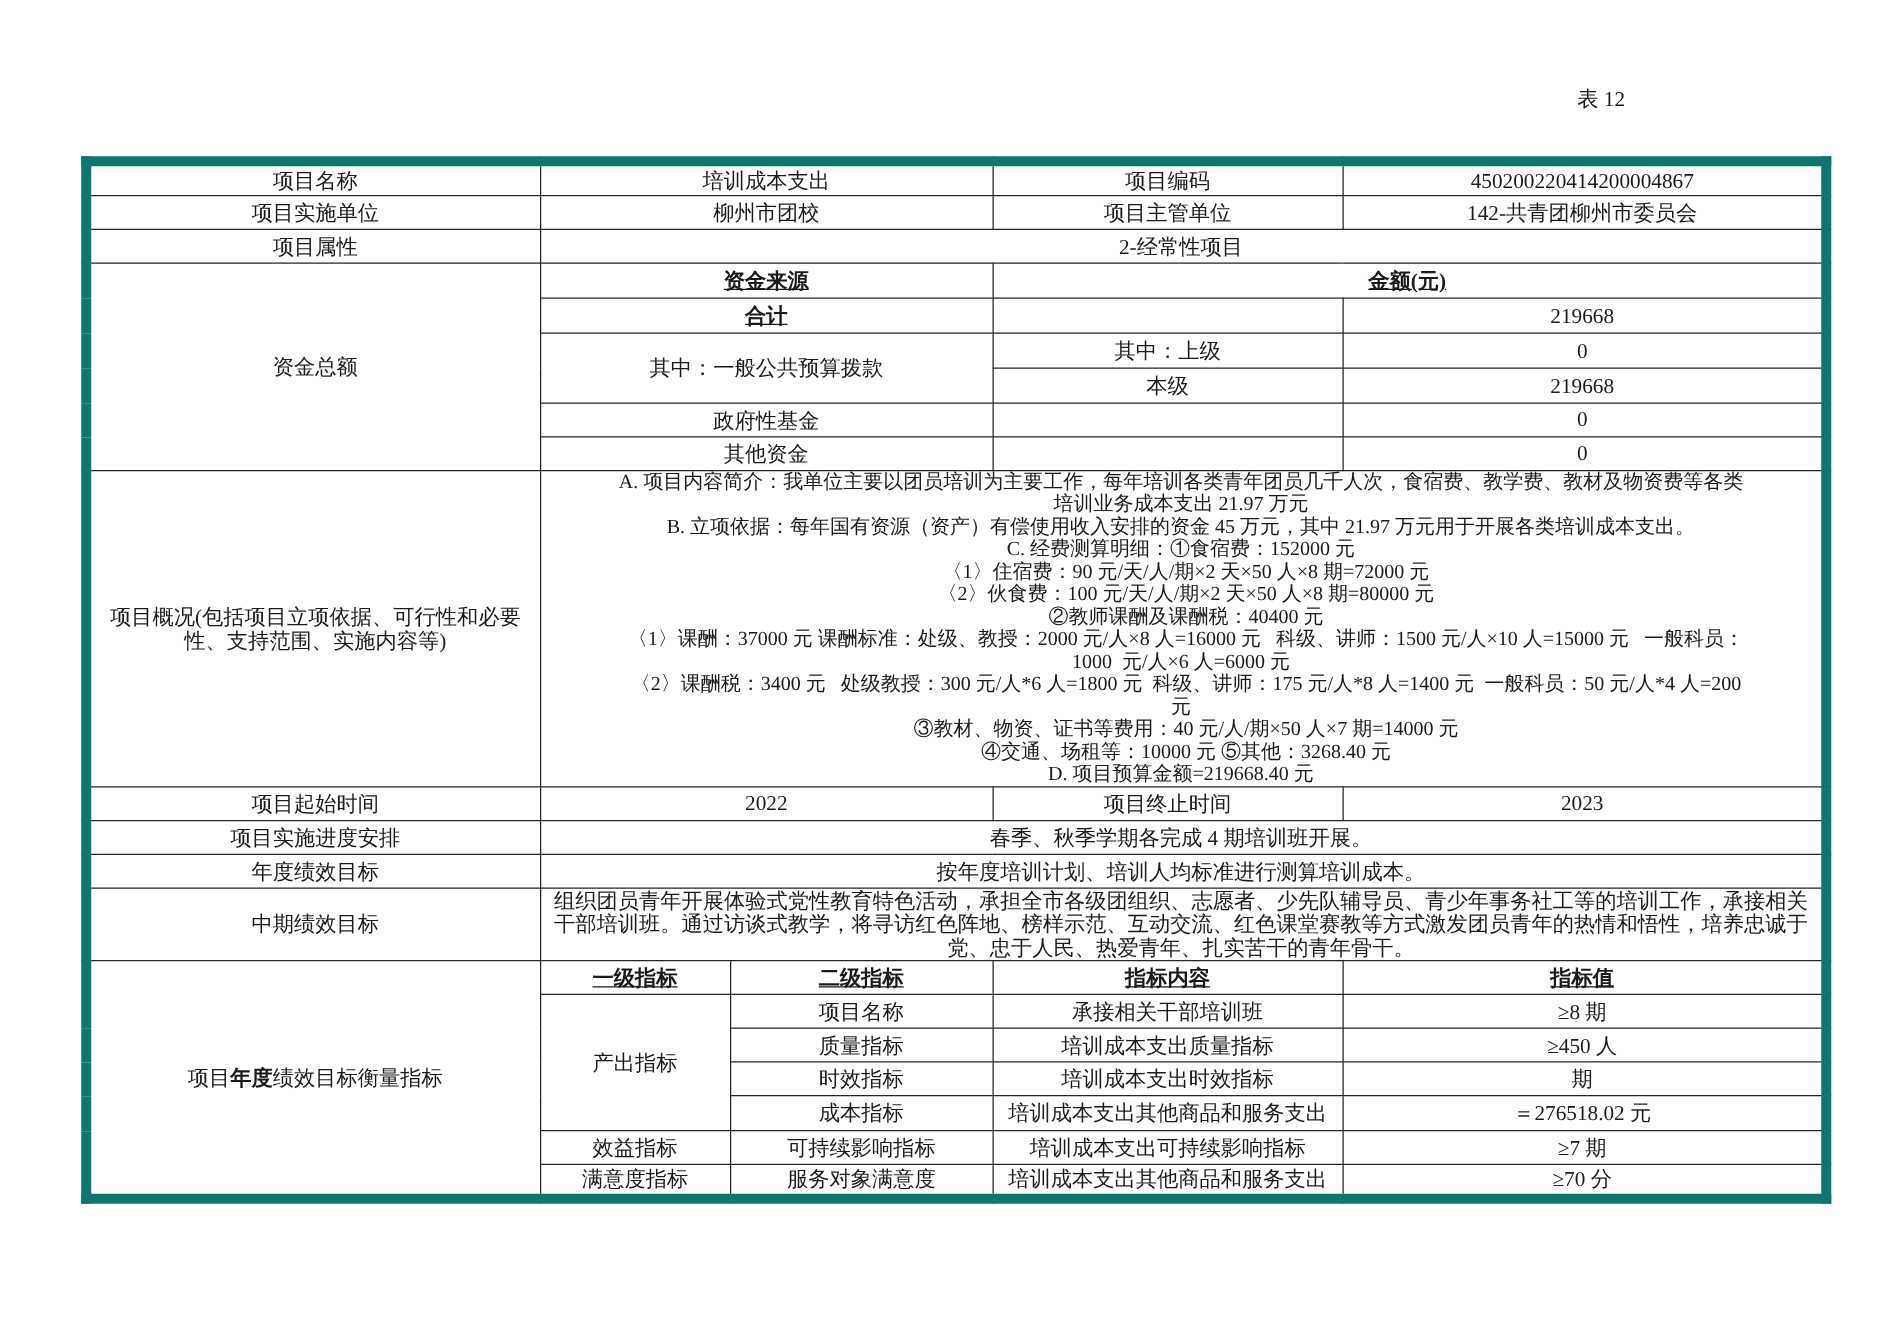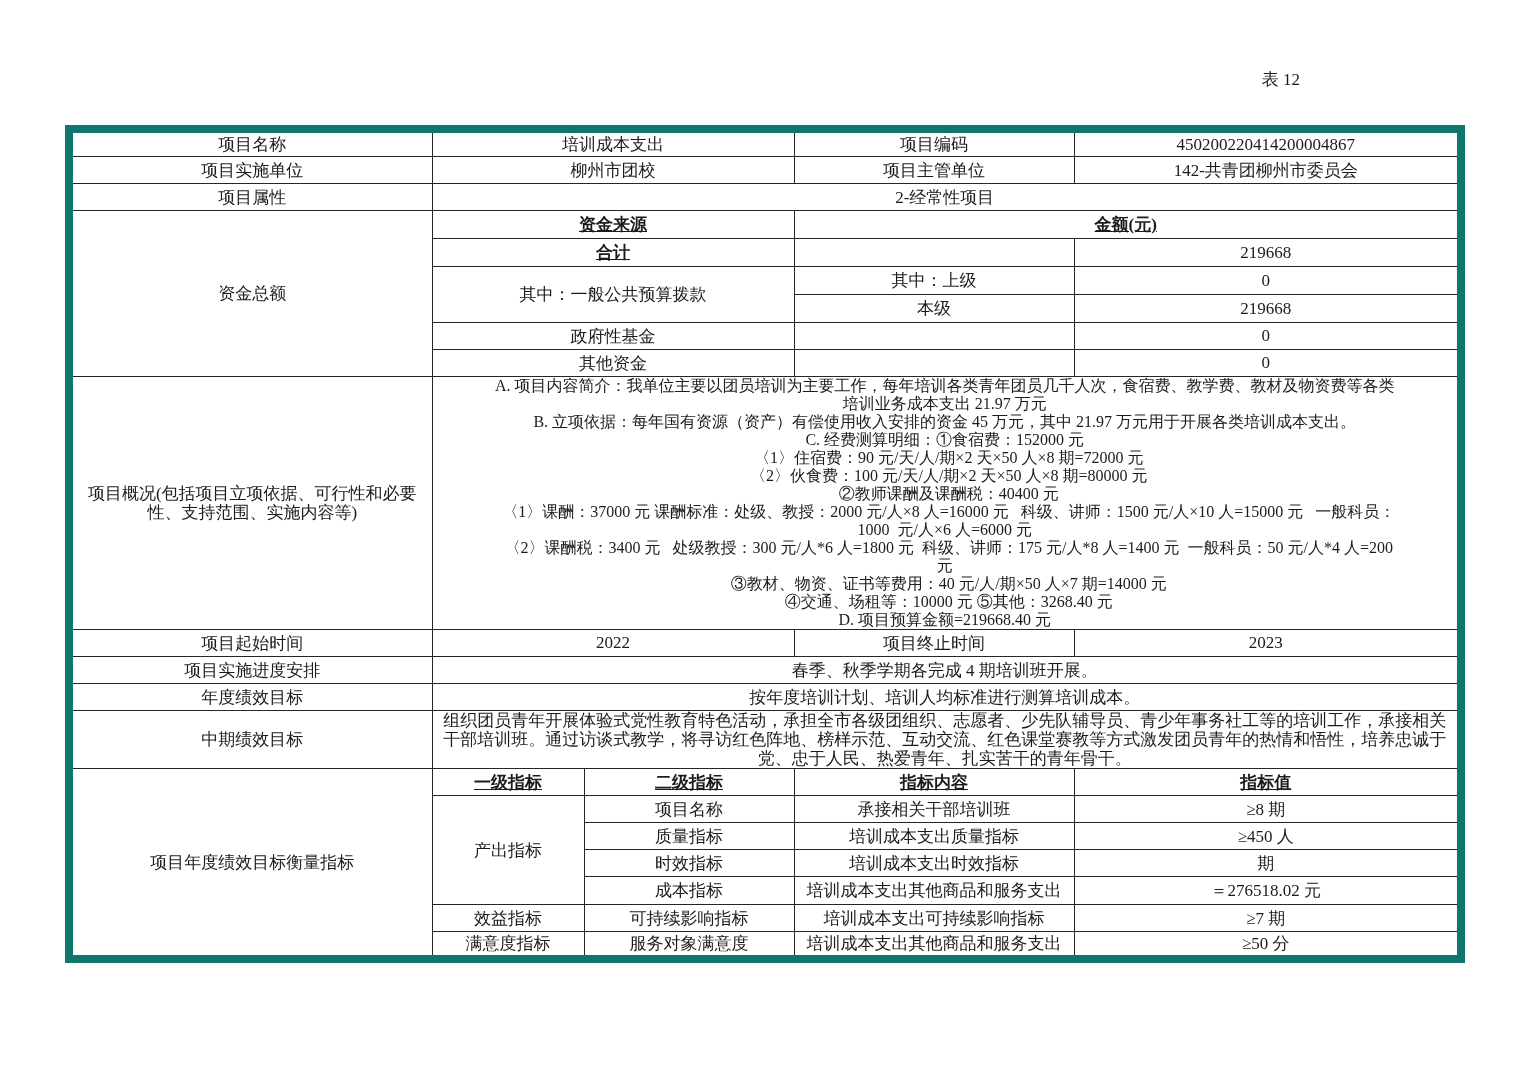--- a/index.html
+++ b/index.html
@@ -161,21 +161,21 @@
     <tr class="h27">
       <td>年度绩效目标</td>
       <td colspan="4">按年度培训计划、培训人均标准进行测算培训成本。</td>
     </tr>
     <tr class="h58">
       <td>中期绩效目标</td>
       <td colspan="4" class="mid-goal">组织团员青年开展体验式党性教育特色活动，承担全市各级团组织、志愿者、少先队辅导员、青少年事务社工等的培训工作，承接相关干部培训班。通过访谈式教学，将寻访红色阵地、榜样示范、互动交流、红色课堂赛教等方式激发团员青年的热情和悟性，培养忠诚于党、忠于人民、热爱青年、扎实苦干的青年骨干。</td>
     </tr>
 
     <tr class="h27">
-      <td rowspan="7"><span>项目</span><span class="b" style="font-weight:normal">年度</span><span>绩效目标衡量指标</span></td>
+      <td rowspan="7"><span>项目</span><span class="b" style="font-weight:bold">年度</span><span>绩效目标衡量指标</span></td>
       <td class="b">一级指标</td>
       <td class="b">二级指标</td>
       <td class="b">指标内容</td>
       <td class="b">指标值</td>
     </tr>
     <tr class="h27">
       <td rowspan="4">产出指标</td>
       <td>项目名称</td>
       <td>承接相关干部培训班</td>
       <td>≥8 期</td>
@@ -198,18 +198,18 @@
     <tr class="h27">
       <td>效益指标</td>
       <td>可持续影响指标</td>
       <td>培训成本支出可持续影响指标</td>
       <td>≥7 期</td>
     </tr>
     <tr class="h27">
       <td>满意度指标</td>
       <td>服务对象满意度</td>
       <td>培训成本支出其他商品和服务支出</td>
-      <td>≥50 分</td>
+      <td>≥70 分</td>
     </tr>
   </tbody>
     </table>
 
 </div>
 
 </body></html>

